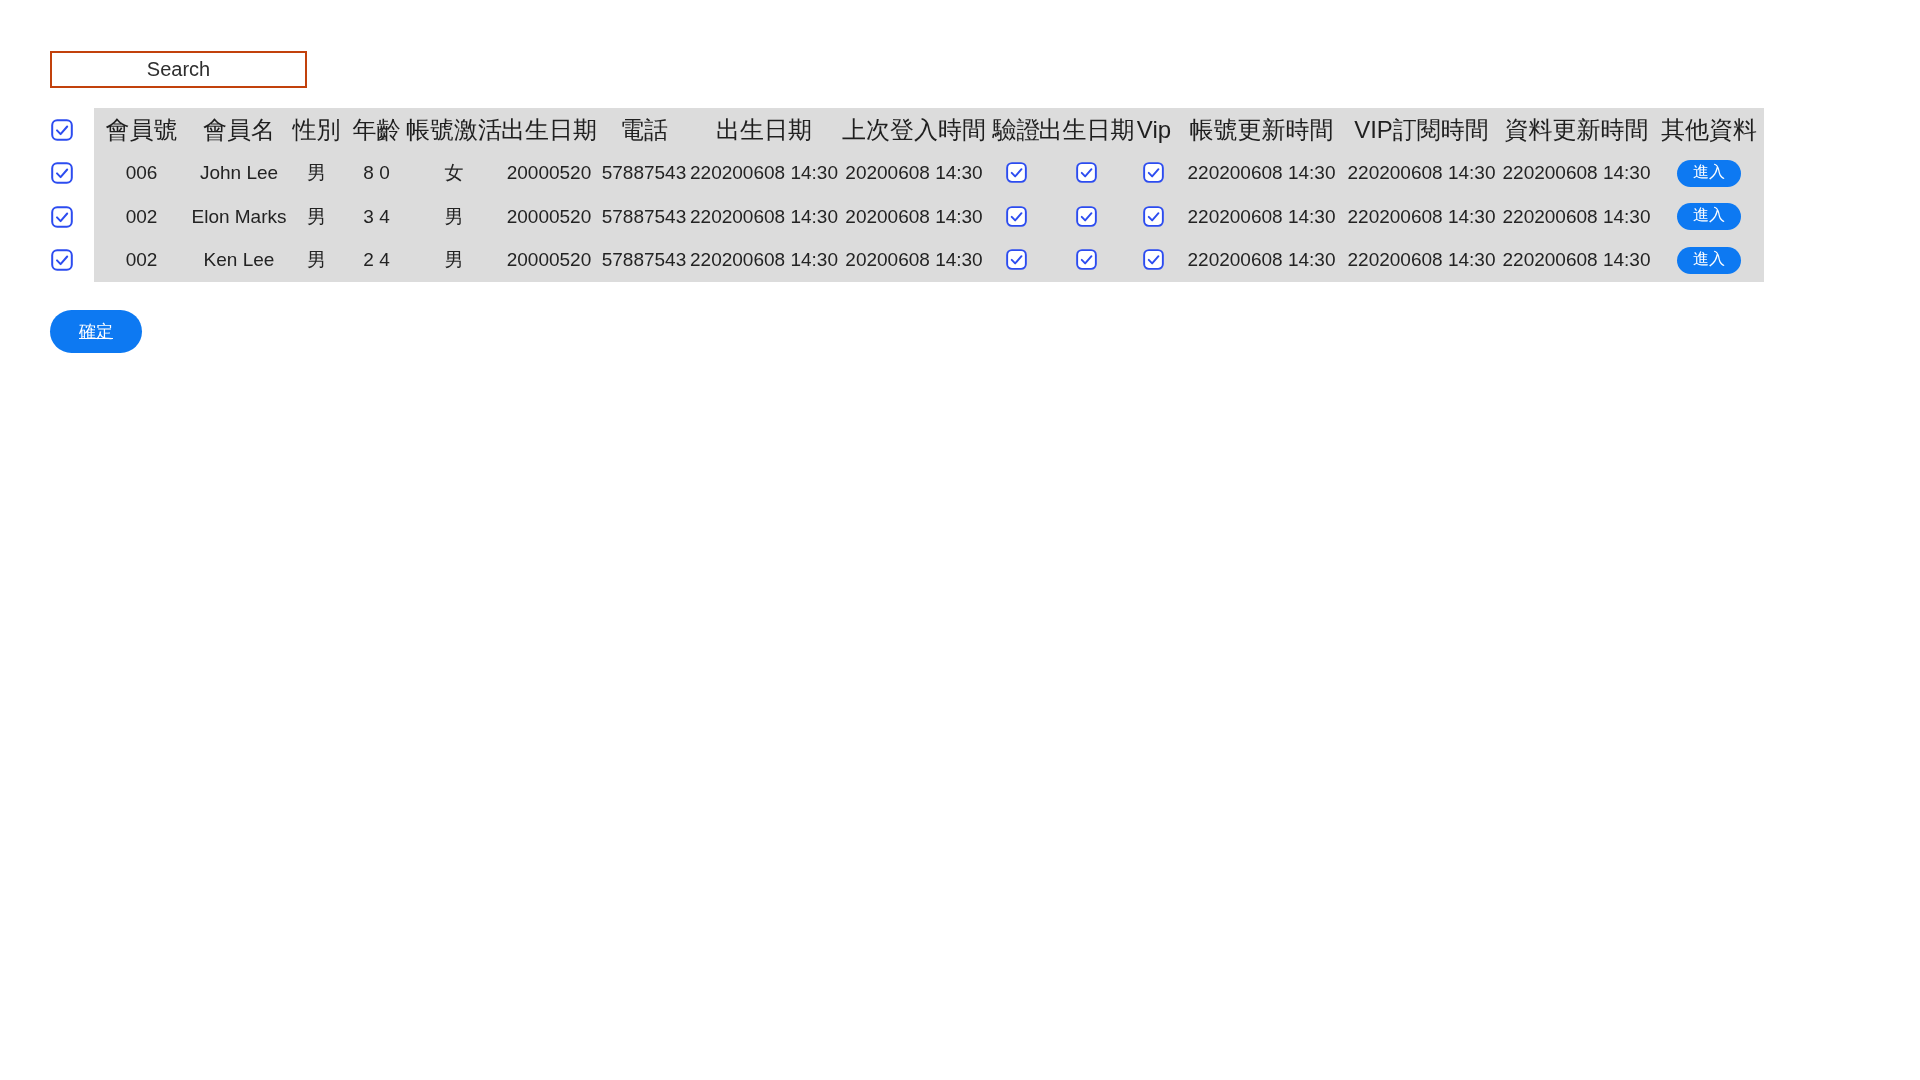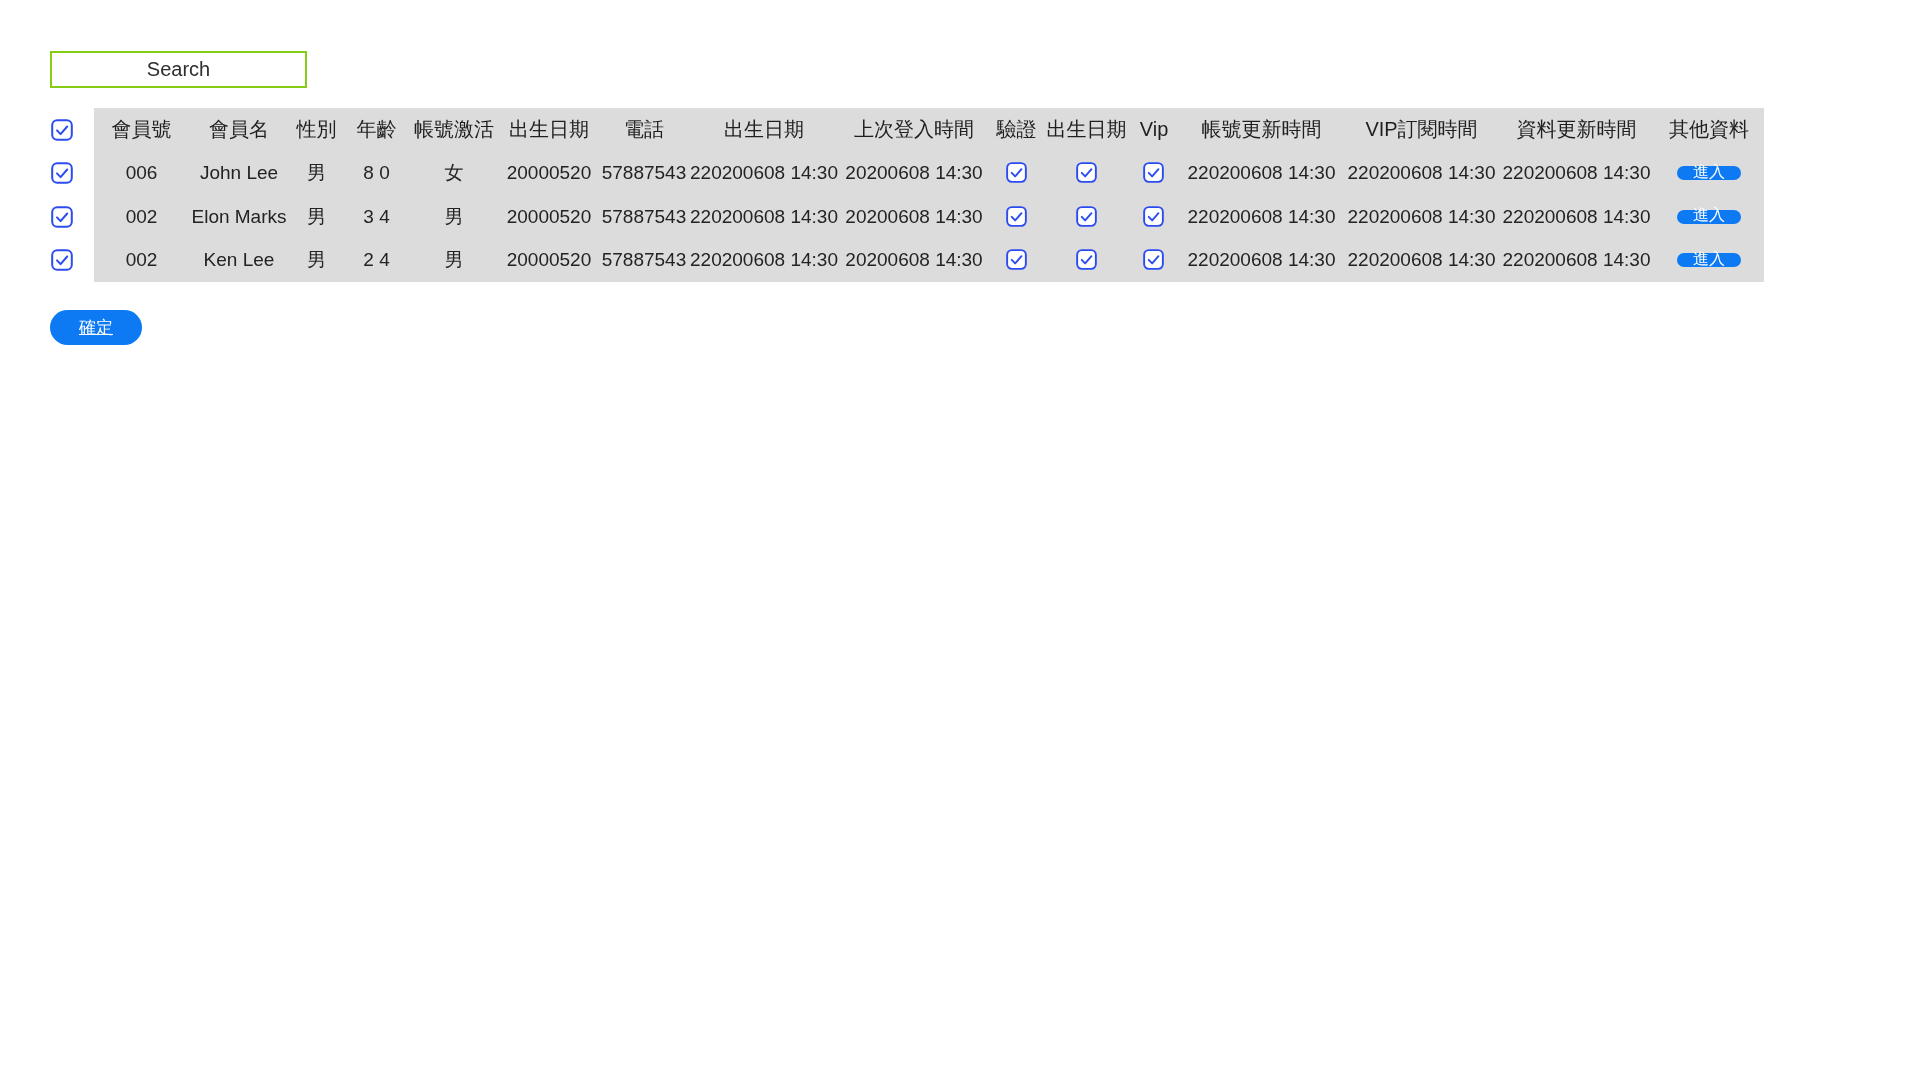--- a/index.html
+++ b/index.html
@@ -8,56 +8,56 @@
     --table-bg:#dcdcdc;
   }
   html,body{margin:0;padding:0;}
   body{
     width:1920px;height:1080px;background:#ffffff;position:relative;
     font-family:"Liberation Sans","DejaVu Sans",sans-serif;color:#232323;
     overflow:hidden;
   }
   .search{
     position:absolute;left:50px;top:51px;width:257px;height:37px;
-    border:2px solid #84cc16;border-radius:0;background:#fff;
+    border:2px solid #c2410c;border-radius:0;background:#fff;
     text-align:center;font-size:20px;color:#2e2e2e;box-sizing:border-box;
     font-family:"Liberation Sans","DejaVu Sans",sans-serif;outline:none;
   }
   .search::placeholder{color:#2e2e2e;opacity:1;}
   .table{position:absolute;left:51px;top:108px;}
   .trow{display:flex;height:43.5px;}
   .cbcell{
     width:43px;display:flex;align-items:center;justify-content:flex-start;
     background:#ffffff;
   }
   .rowbody{
     width:1670px;display:flex;align-items:center;background:var(--table-bg);
   }
   .cell{
     display:flex;align-items:center;justify-content:center;
     font-size:19px;white-space:nowrap;box-sizing:border-box;
   }
-  .hdr{font-size:20px;color:#1f1f1f;}
+  .hdr{font-size:24px;color:#1f1f1f;}
   .w0{width:95px}.w1{width:100px}.w2{width:55px}.w3{width:65px}
   .w4{width:90px}.w5{width:100px}.w6{width:90px}.w7{width:150px}
   .w8{width:150px}.w9{width:55px}.w10{width:85px}.w11{width:50px}
   .w12{width:165px}.w13{width:155px}.w14{width:155px}.w15{width:110px}
   .cb{
     display:inline-flex;width:22px;height:22px;color:var(--cb-blue);
     cursor:pointer;
   }
   .cb svg{display:block;}
   .enter-btn{
-    width:64px;height:14px;border:none;border-radius:14px;
+    width:64px;height:27px;border:none;border-radius:14px;
     background:var(--accent);color:#ffffff;font-size:16px;
     display:flex;align-items:center;justify-content:center;cursor:pointer;
     font-family:"Liberation Sans","DejaVu Sans",sans-serif;padding:0 0 2px 0;
   }
   .confirm{
-    position:absolute;left:50px;top:310px;width:92px;height:35px;
+    position:absolute;left:50px;top:310px;width:92px;height:43px;
     border:none;border-radius:22px;background:var(--accent);color:#ffffff;
     font-size:17px;cursor:pointer;
     font-family:"Liberation Sans","DejaVu Sans",sans-serif;
     text-decoration:underline;
   }
 </style>
 </head>
 <body>
 
 <div>

